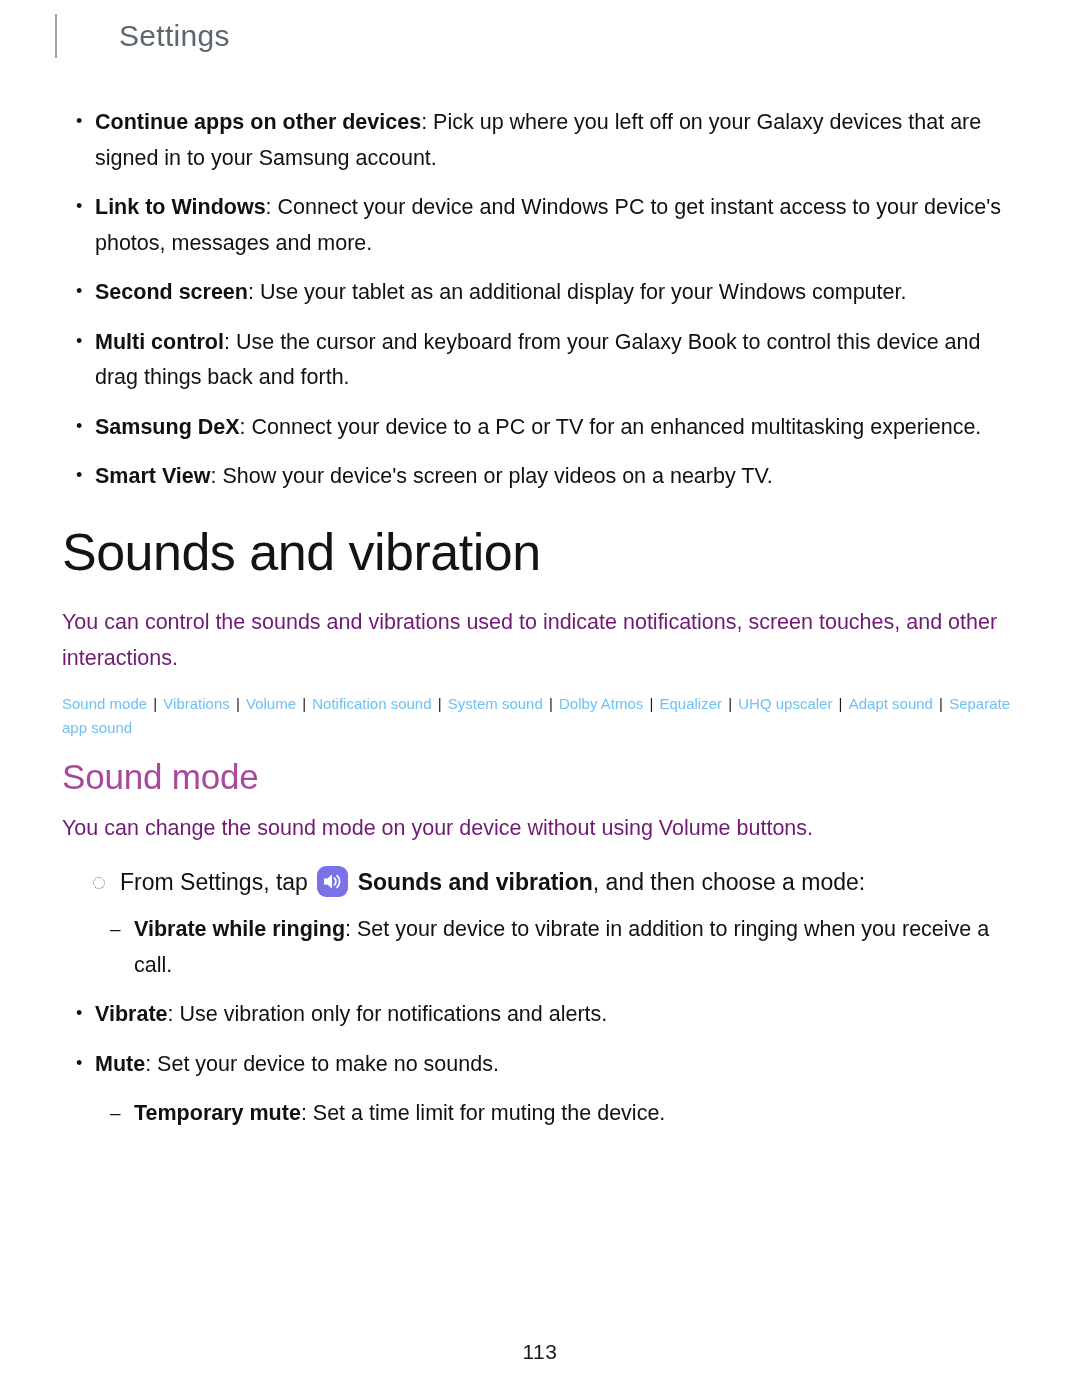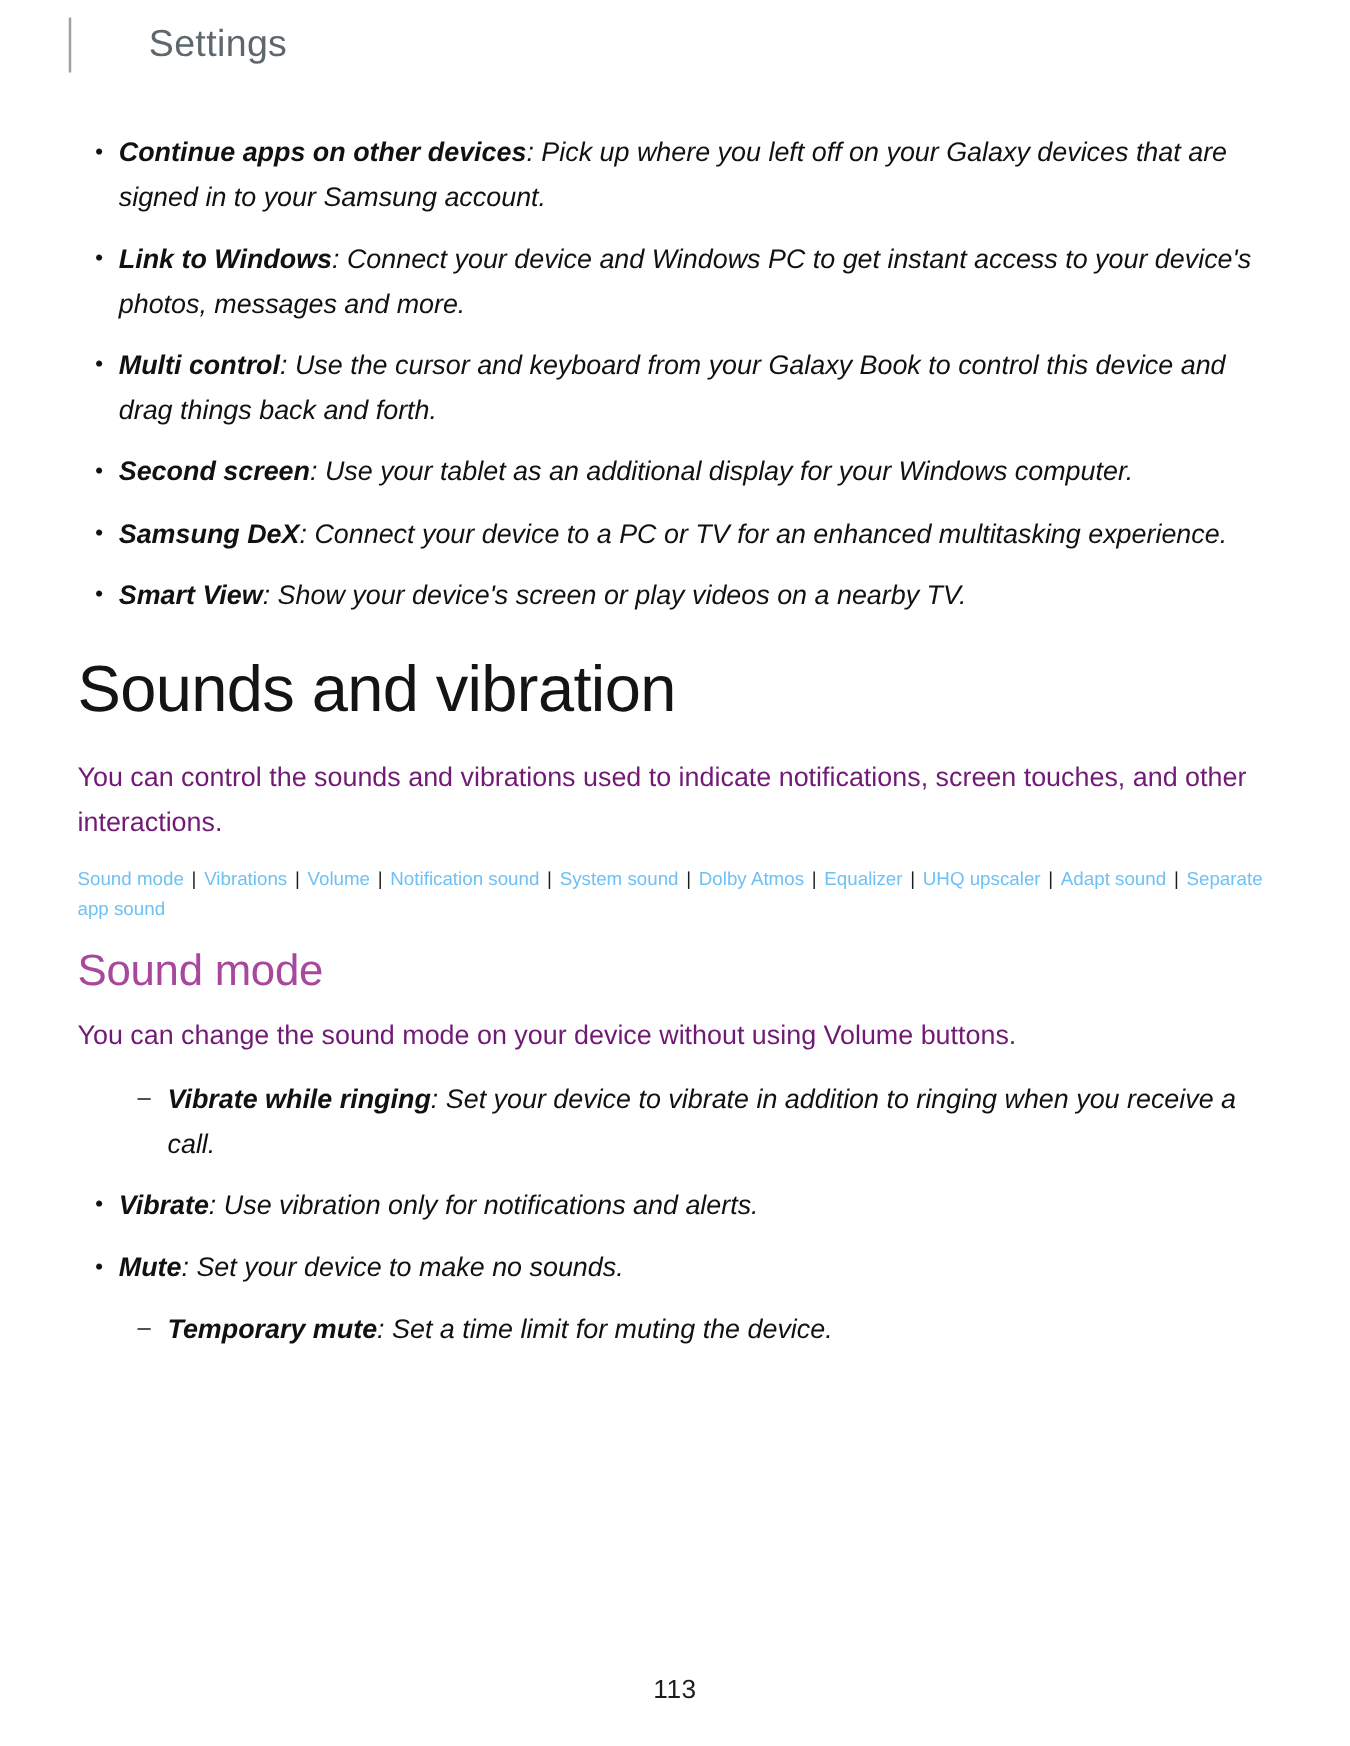--- a/index.html
+++ b/index.html
@@ -46,21 +46,20 @@
     top: 105px;
     left: 62px;
     width: 956px;
   }
 
   
   ul.bullets {
     list-style: none;
     margin: 0;
     padding: 0;
-    font-style: italic;
   }
   ul.bullets > li {
     position: relative;
     padding-left: 33px;
     font-size: 21.5px;
     line-height: 35.5px;
     margin-bottom: 14px;
     color: #111111;
   }
   ul.bullets > li::before {
@@ -189,36 +188,49 @@
 <div class="page-header">
   <div class="header-rule"></div>
   <div class="header-title">Settings</div>
 </div>
 
 <div class="content">
 
   <ul class="bullets" id="connections-list">
       <li><b class="b">Continue apps on other devices</b><span>: Pick up where you left off on your Galaxy devices that are signed in to your Samsung account.</span></li>
       <li><b class="b">Link to Windows</b><span>: Connect your device and Windows PC to get instant access to your device's photos, messages and more.</span></li>
+      <li><b class="b">Second screen</b><span>: Use your tablet as an additional display for your Windows computer.</span></li>
       <li><b class="b">Multi control</b><span>: Use the cursor and keyboard from your Galaxy Book to control this device and drag things back and forth.</span></li>
-      <li><b class="b">Second screen</b><span>: Use your tablet as an additional display for your Windows computer.</span></li>
       <li><b class="b">Samsung DeX</b><span>: Connect your device to a PC or TV for an enhanced multitasking experience.</span></li>
       <li><b class="b">Smart View</b><span>: Show your device's screen or play videos on a nearby TV.</span></li>
     </ul>
 
   <h1 class="h1">Sounds and vibration</h1>
 
   <p class="body">You can control the sounds and vibrations used to indicate notifications, screen touches, and other interactions.</p>
 
   <div class="linkbar" id="linkbar"><a href="#">Sound mode</a><span class="sep"> | </span><a href="#">Vibrations</a><span class="sep"> | </span><a href="#">Volume</a><span class="sep"> | </span><a href="#">Notification sound</a><span class="sep"> | </span><a href="#">System sound</a><span class="sep"> | </span><a href="#">Dolby Atmos</a><span class="sep"> | </span><a href="#">Equalizer</a><span class="sep"> | </span><a href="#">UHQ upscaler</a><span class="sep"> | </span><a href="#">Adapt sound</a><span class="sep"> | </span><a href="#">Separate app sound</a></div>
 
   <h2 class="h2">Sound mode</h2>
 
   <p class="body">You can change the sound mode on your device without using Volume buttons.</p>
 
+  <ul class="steps">
+    <li>
+      <span>From Settings, tap</span>
+      <span class="app-icon">
+        <svg width="21" height="19" viewBox="0 0 21 19" aria-hidden="true">
+          <path d="M2 6.6h3.4L10 2.4v14.2L5.4 12.4H2z" fill="#ffffff"></path>
+          <path d="M12.4 6.1a4.6 4.6 0 0 1 0 6.8" stroke="#ffffff" stroke-width="1.7" fill="none" stroke-linecap="round"></path>
+          <path d="M15.1 3.7a8 8 0 0 1 0 11.6" stroke="#ffffff" stroke-width="1.7" fill="none" stroke-linecap="round"></path>
+        </svg>
+      </span>
+      <b class="b">Sounds and vibration</b><span>, and then choose a mode:</span>
+    </li>
+  </ul>
 
   <ul class="bullets after-step" id="modes-list">
       <li class="dash"><b class="b">Vibrate while ringing</b><span>: Set your device to vibrate in addition to ringing when you receive a call.</span></li>
       <li><b class="b">Vibrate</b><span>: Use vibration only for notifications and alerts.</span></li>
       <li><b class="b">Mute</b><span>: Set your device to make no sounds.</span></li>
       <li class="dash"><b class="b">Temporary mute</b><span>: Set a time limit for muting the device.</span></li>
     </ul>
 
 </div>
 

